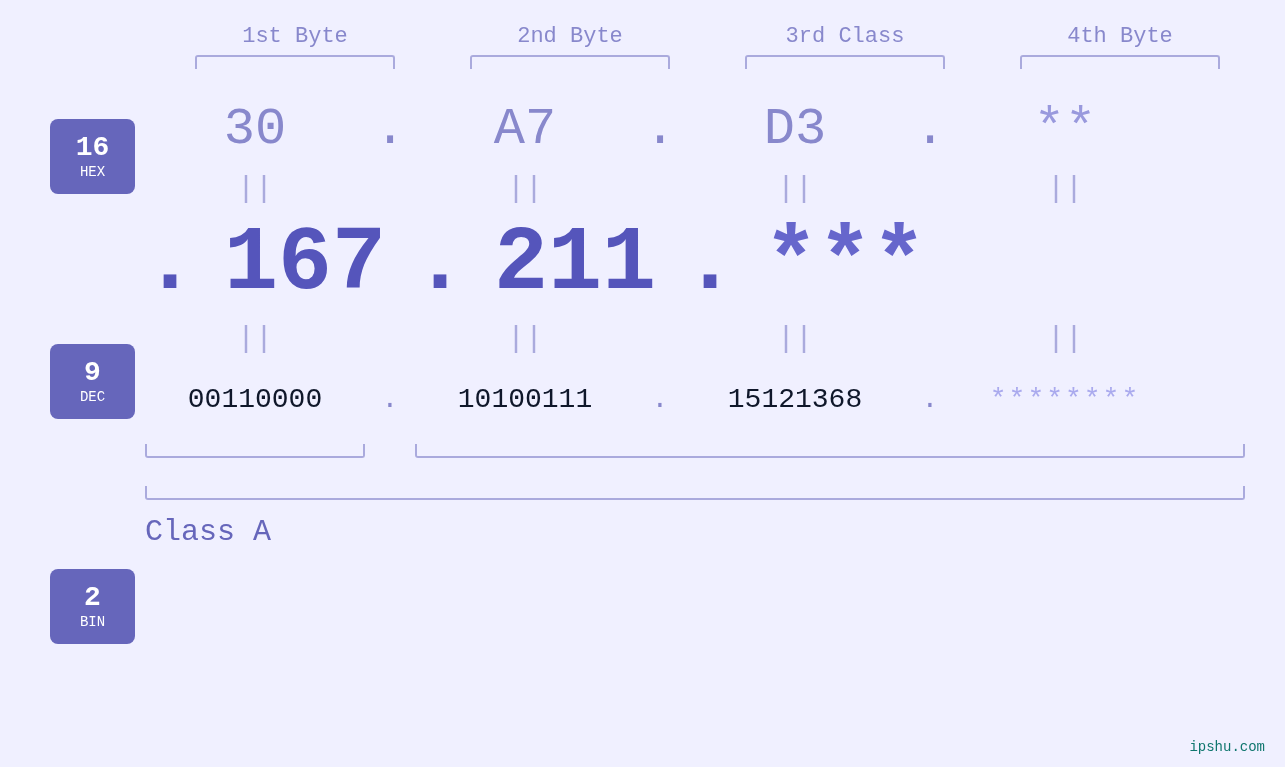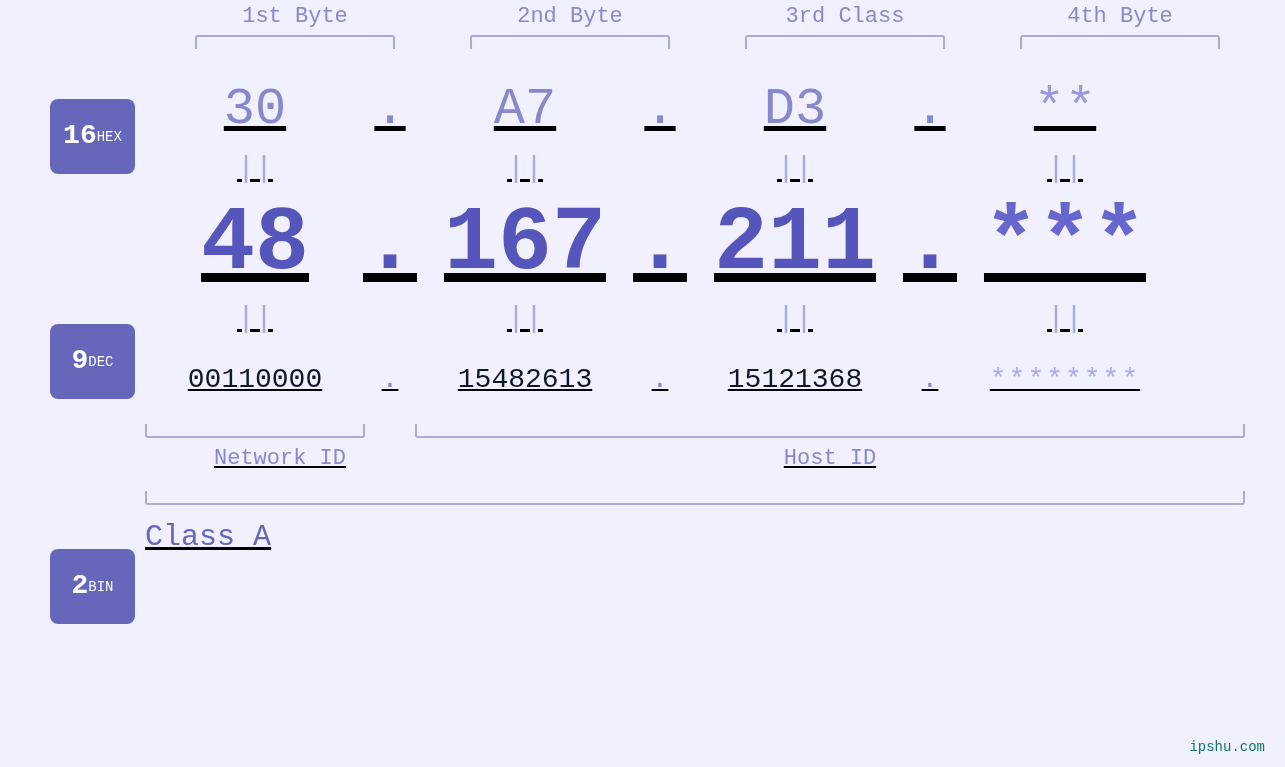--- a/index.html
+++ b/index.html
@@ -20,21 +20,21 @@
       flex-direction: column;
       align-items: center;
       position: relative;
     }
 
     
     .byte-headers {
       display: flex;
       width: 1100px;
       margin-left: 130px;
-      padding-top: 4px;
+      padding-top: 24px;
       justify-content: space-around;
     }
 
     .byte-header {
       color: #8888cc;
       font-size: 22px;
       font-family: 'Courier New', Courier, monospace;
       text-align: center;
       width: 200px;
     }
@@ -65,20 +65,21 @@
       padding-top: 30px;
     }
 
     .base-badge {
       background-color: #6666bb;
       color: white;
       border-radius: 8px;
       width: 85px;
       height: 75px;
       display: flex;
+      flex-direction: column;
       align-items: center;
       justify-content: center;
       font-family: 'Courier New', Courier, monospace;
     }
 
     .base-number {
       font-size: 28px;
       font-weight: bold;
       line-height: 1.1;
     }
@@ -234,21 +235,21 @@
         <span class="base-number">9</span>
         <span class="base-name">DEC</span>
       </div>
       <div style="height:30px;"></div>
       <div class="base-badge">
         <span class="base-number">2</span>
         <span class="base-name">BIN</span>
       </div>
     </div>
 
-    <div style="display:flex; flex-direction:column; flex:1; padding-left:10px;text-decoration:underline;">
+    <div style="display:flex; flex-direction:column; flex:1; padding-left:10px;">
 
       <div class="row-container" style="height:80px;">
         <div class="cell">
           <span class="hex-value">30</span>
         </div>
         <div class="dot-cell">
           <span class="dot-hex">.</span>
         </div>
         <div class="cell">
           <span class="hex-value">A7</span>
@@ -279,23 +280,20 @@
         <div class="eq-cell">
           <span class="equals-sign">||</span>
         </div>
         <div class="eq-dot-cell"></div>
         <div class="eq-cell">
           <span class="equals-sign">||</span>
         </div>
       </div>
 
       <div class="row-container" style="height:110px;">
-        <div class="cell">
-          <span class="dec-value">48</span>
-        </div>
         <div class="dot-cell">
           <span class="dot-dec">.</span>
         </div>
         <div class="cell">
           <span class="dec-value">167</span>
         </div>
         <div class="dot-cell">
           <span class="dot-dec">.</span>
         </div>
         <div class="cell">
@@ -328,21 +326,21 @@
       </div>
 
       <div class="row-container" style="height:80px;">
         <div class="cell">
           <span class="bin-value">00110000</span>
         </div>
         <div class="dot-cell">
           <span class="dot-bin">.</span>
         </div>
         <div class="cell">
-          <span class="bin-value">15482613</span>
+          <span class="bin-value">10100111</span>
         </div>
         <div class="dot-cell">
           <span class="dot-bin">.</span>
         </div>
         <div class="cell">
           <span class="bin-value">15121368</span>
         </div>
         <div class="dot-cell">
           <span class="dot-bin">.</span>
         </div>
@@ -353,22 +351,20 @@
 
       <div style="display:flex; width:1100px; margin-top:5px; align-items:flex-end;">
 
         <div style="width:220px; height:14px; border:2px solid #aaaadd; border-top:none; border-radius:0 0 3px 3px;"></div>
         <div style="width:50px;"></div>
 
         <div style="flex:1; height:14px; border:2px solid #aaaadd; border-top:none; border-radius:0 0 3px 3px;"></div>
       </div>
 
       <div style="display:flex; width:1100px; margin-top:8px;">
-        <div style="width:270px; text-align:center; color:#8888cc; font-size:22px; font-family:'Courier New',Courier,monospace;">Network ID</div>
-        <div style="flex:1; text-align:center; color:#8888cc; font-size:22px; font-family:'Courier New',Courier,monospace;">Host ID</div>
       </div>
 
       <div style="width:1100px; height:14px; border:2px solid #aaaadd; border-top:none; border-radius:0 0 3px 3px; margin-top:20px;"></div>
 
       <div style="width:1100px; text-align:left; color:#6666bb; font-size:30px; font-family:'Courier New',Courier,monospace; margin-top:15px;">Class A</div>
 
     </div>
   </div>
 
   <div class="watermark">ipshu.com</div>

